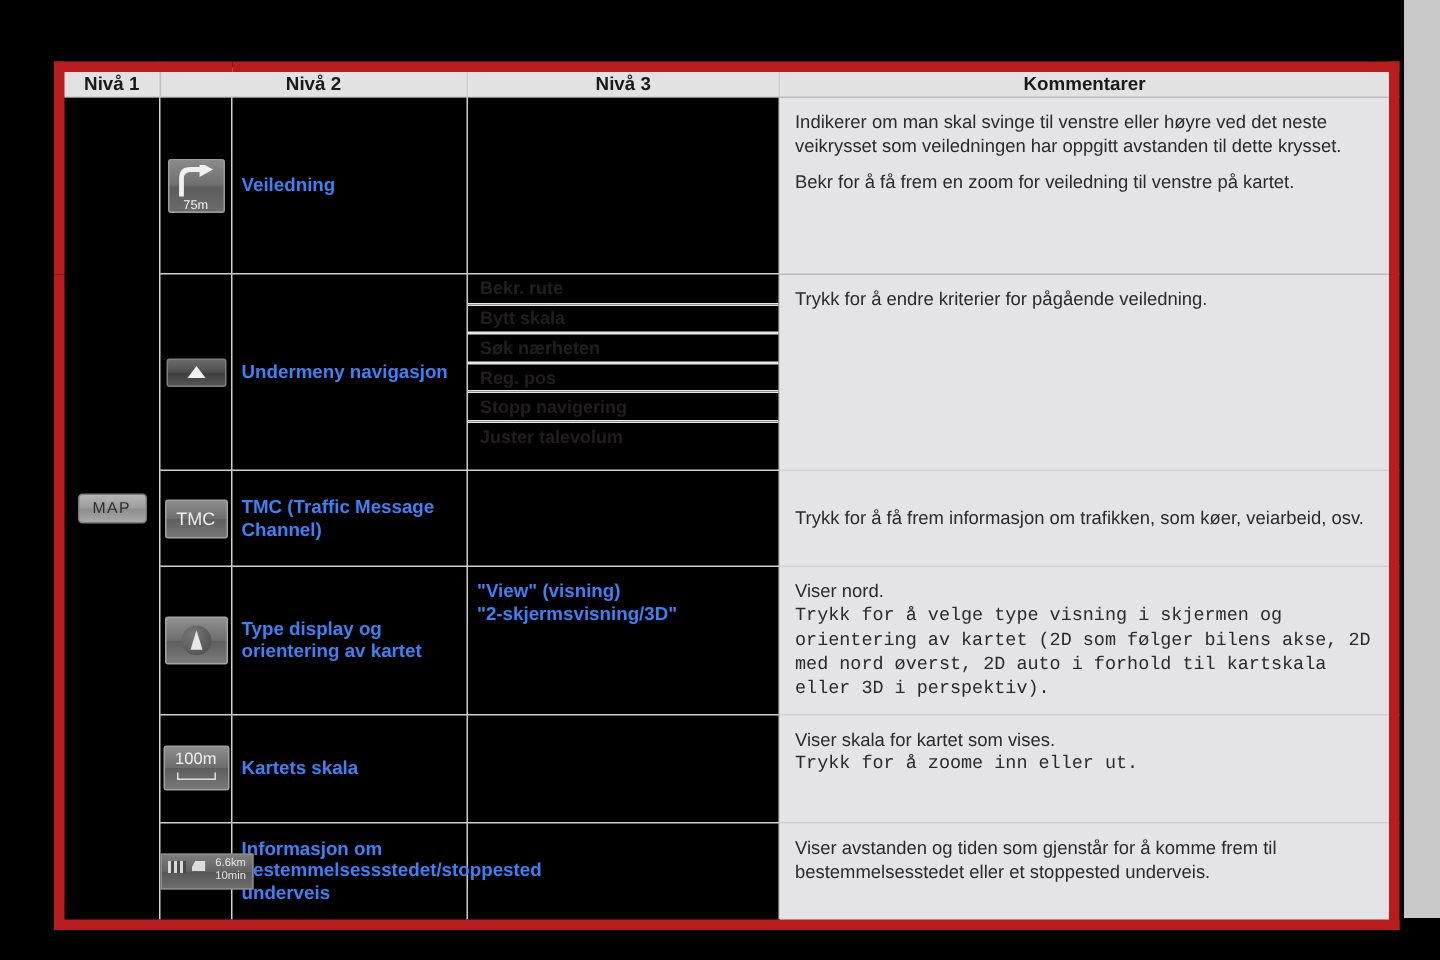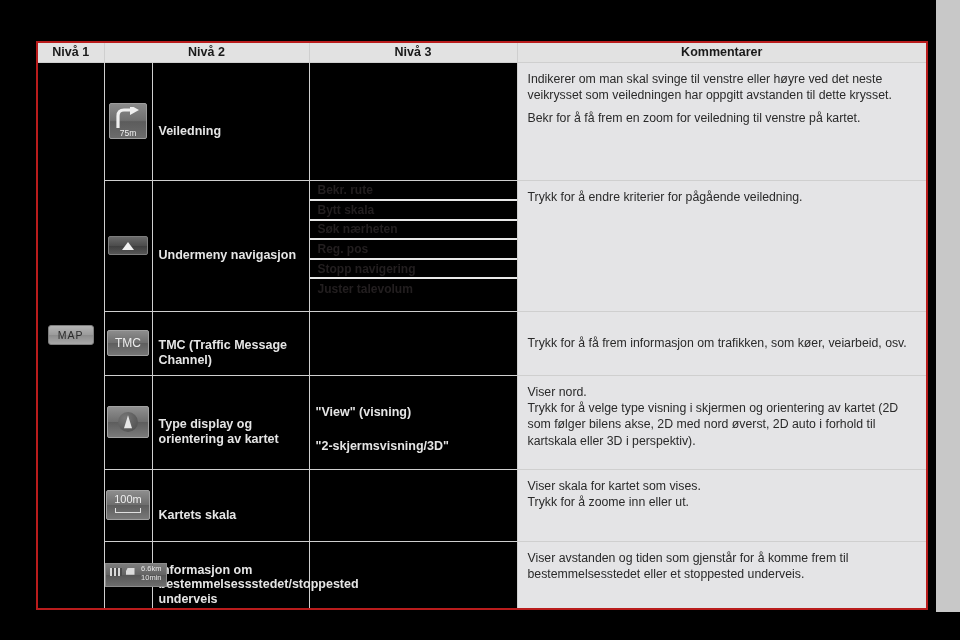--- a/index.html
+++ b/index.html
@@ -33,21 +33,21 @@
   }
 
   
   .tbl {
     position: absolute;
     left: 36px; top: 41px;
     width: 890px; height: 569px;
     border-collapse: collapse;
     table-layout: fixed;
     background: #000;
-    border: 2px solid #b91c1c;
+    border: 7px solid #b91c1c;
   }
   .tbl col.c1 { width: 67px; }
   .tbl col.c2 { width: 48px; }
   .tbl col.c3 { width: 157px; }
   .tbl col.c4 { width: 208px; }
   .tbl col.c5 { width: 410px; }
 
   .tbl th, .tbl td {
     border: 1px solid #cfcfcf;
     vertical-align: middle;
@@ -61,44 +61,43 @@
     height: 20px;
     text-align: center;
     border: 1px solid #bdbdbd;
   }
 
   
   td.dark {
     background: #000;
   }
   .lbl-dark {
-    color: #e5e5e5;
+    color: #3b82f6;
     font-size: 12.5px;
     font-weight: bold;
     line-height: 1.18;
     padding: 0 6px;
     display: block;
-    margin-top: 20px;
   }
   td.icon-cell {
     text-align: center;
     background: #000;
   }
   td.comment {
     background: #e4e4e6;
     color: #2a2a2a;
     font-size: 12.3px;
     line-height: 1.33;
     padding: 8px 9px 8px 10px;
     vertical-align: top;
   }
   td.comment.vmid { vertical-align: middle; }
   td.comment p { margin: 0; }
   td.comment p + p { margin-top: 7px; }
-  td.comment p.tight + p.tight { margin-top: 0; }
+  td.comment p.tight + p.tight { margin-top: 0; font-family: Liberation Mono, monospace; }
 
   
   .sublist { display: block; }
   .sub-item {
     background: #000;
     border: 1px solid #e8e8e8;
     border-left: none;
     border-right: none;
     height: 19.6px;
     display: flex;

